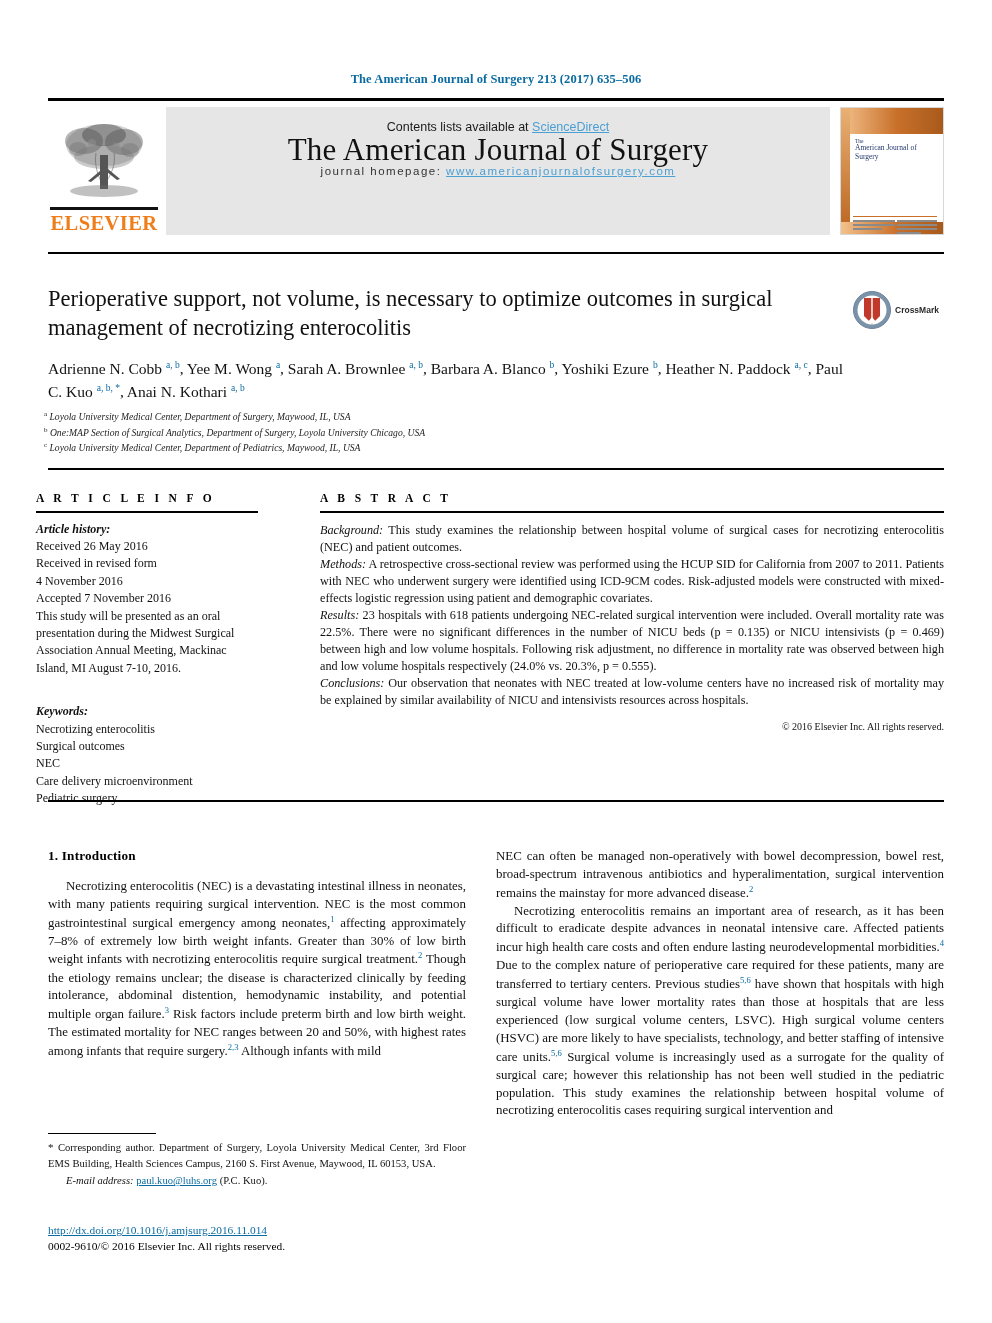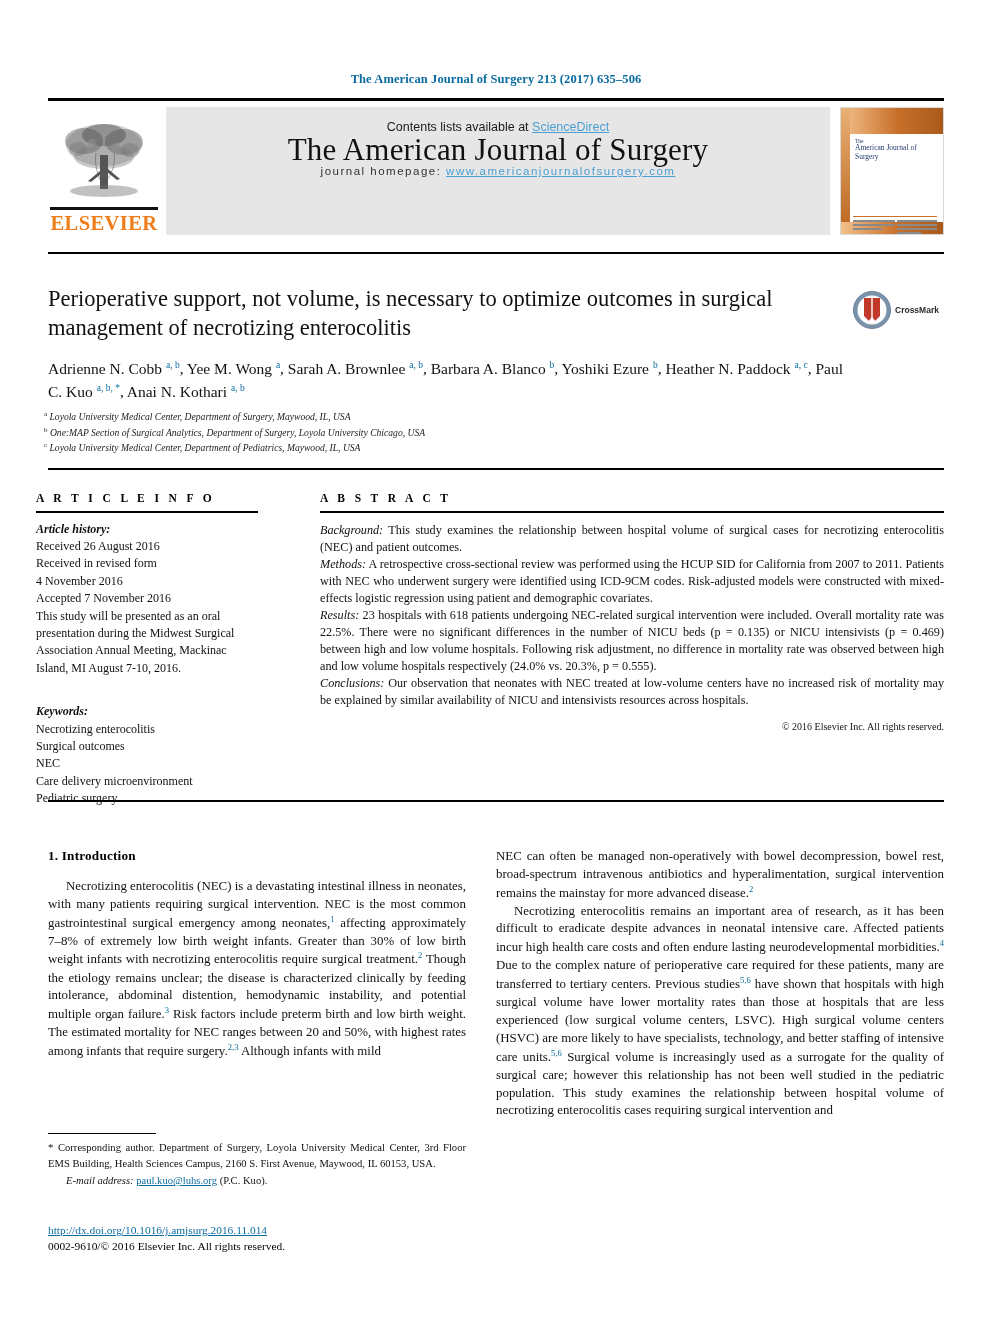--- a/index.html
+++ b/index.html
@@ -397,21 +397,21 @@
     <div><sup>c</sup> <span>Loyola University Medical Center, Department of Pediatrics, Maywood, IL, USA</span></div>
   </div>
 
   <div class="sec-rule-top"></div>
 
   <div class="info-col">
     <div class="sec-head">A R T I C L E  I N F O</div>
     <div class="hr-thin"></div>
     <div class="info-body">
       <span class="lbl">Article history:</span>
-      <div>Received 26 August 2016</div>
+      <div>Received 26 May 2016</div>
       <div>Received in revised form</div>
       <div>4 November 2016</div>
       <div>Accepted 7 November 2016</div>
       <div>This study will be presented as an oral presentation during the Midwest Surgical Association Annual Meeting, Mackinac Island, MI August 7-10, 2016.</div>
     </div>
     <div class="info-body kw-block">
       <span class="lbl">Keywords:</span>
       <div>Necrotizing enterocolitis</div>
       <div>Surgical outcomes</div>
       <div>NEC</div>

